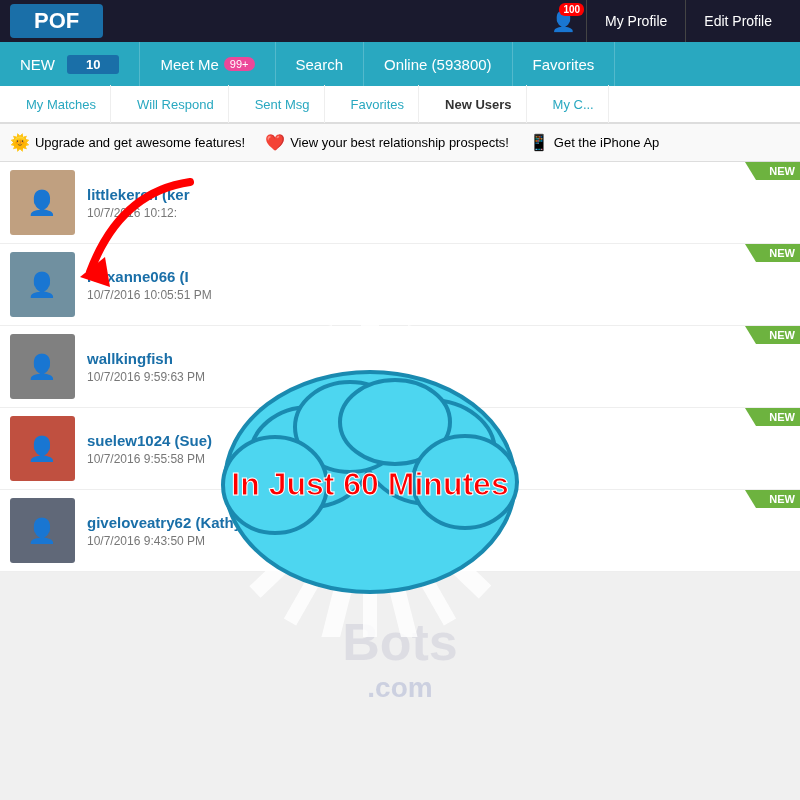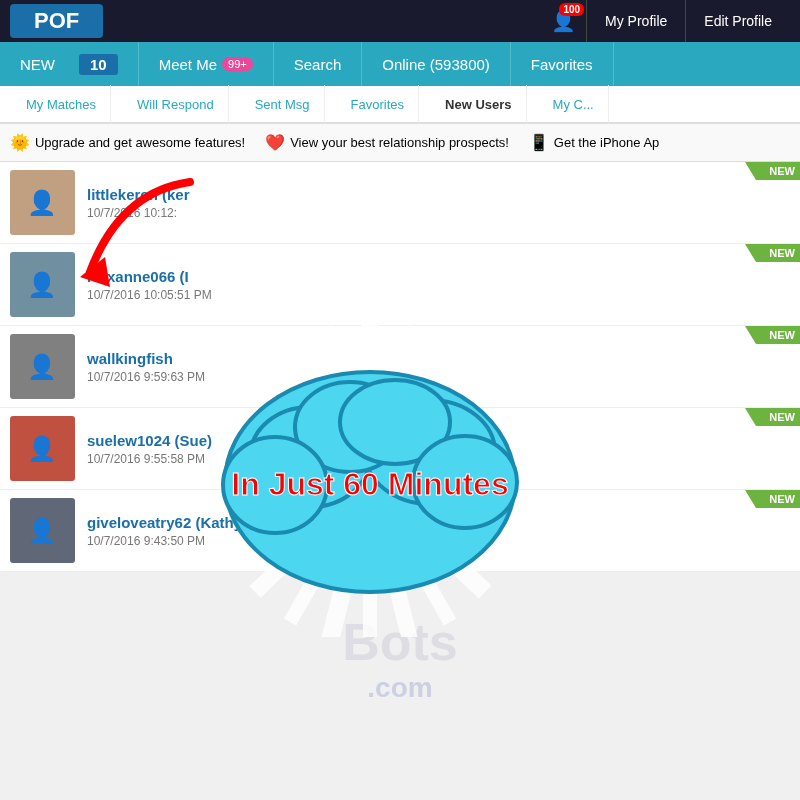--- a/index.html
+++ b/index.html
@@ -71,24 +71,24 @@
       align-items: center;
       font-size: 15px;
       cursor: pointer;
       font-weight: 500;
       border-right: 1px solid rgba(255,255,255,0.2);
     }
     .nav-new {
       background: #1a6fa8;
       color: white;
       border-radius: 3px;
-      padding: 2px 11px;
-      font-size: 15px;
-      font-weight: bold;
-      margin-left: 24px;
+      padding: 2px 19px;
+      font-size: 13px;
+      font-weight: bold;
+      margin-left: 12px;
     }
     .nav-badge {
       background: #ec4899;
       color: white;
       border-radius: 10px;
       padding: 1px 6px;
       font-size: 11px;
       margin-left: 5px;
     }
 

